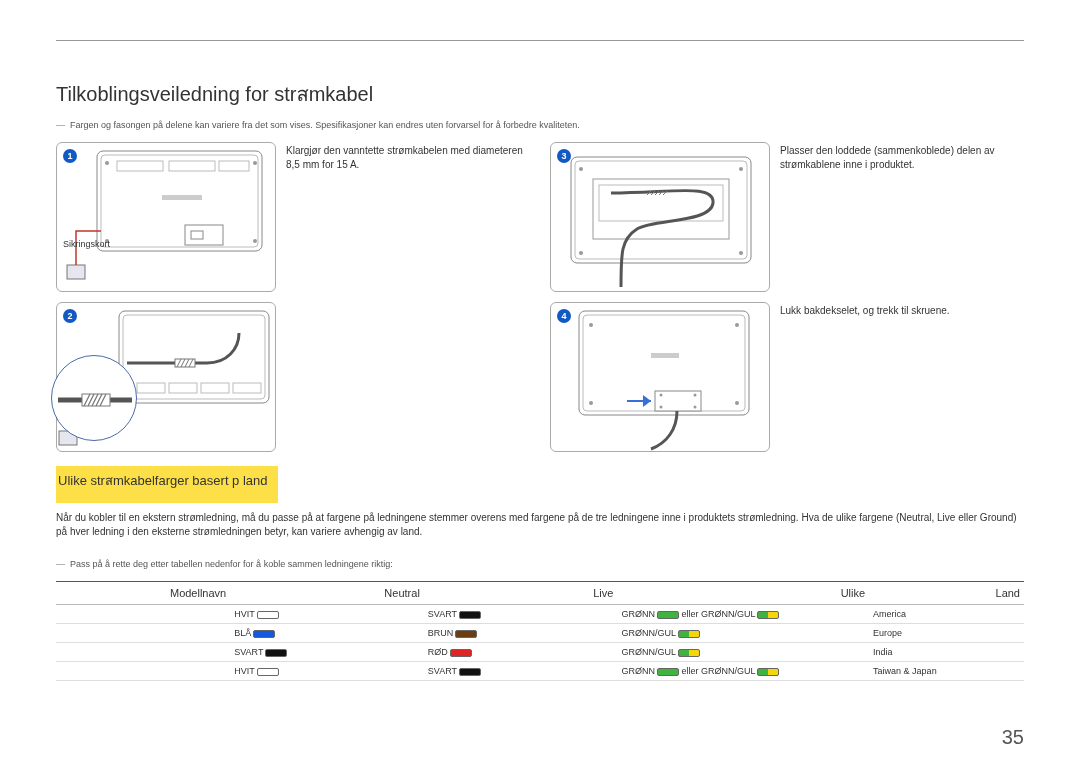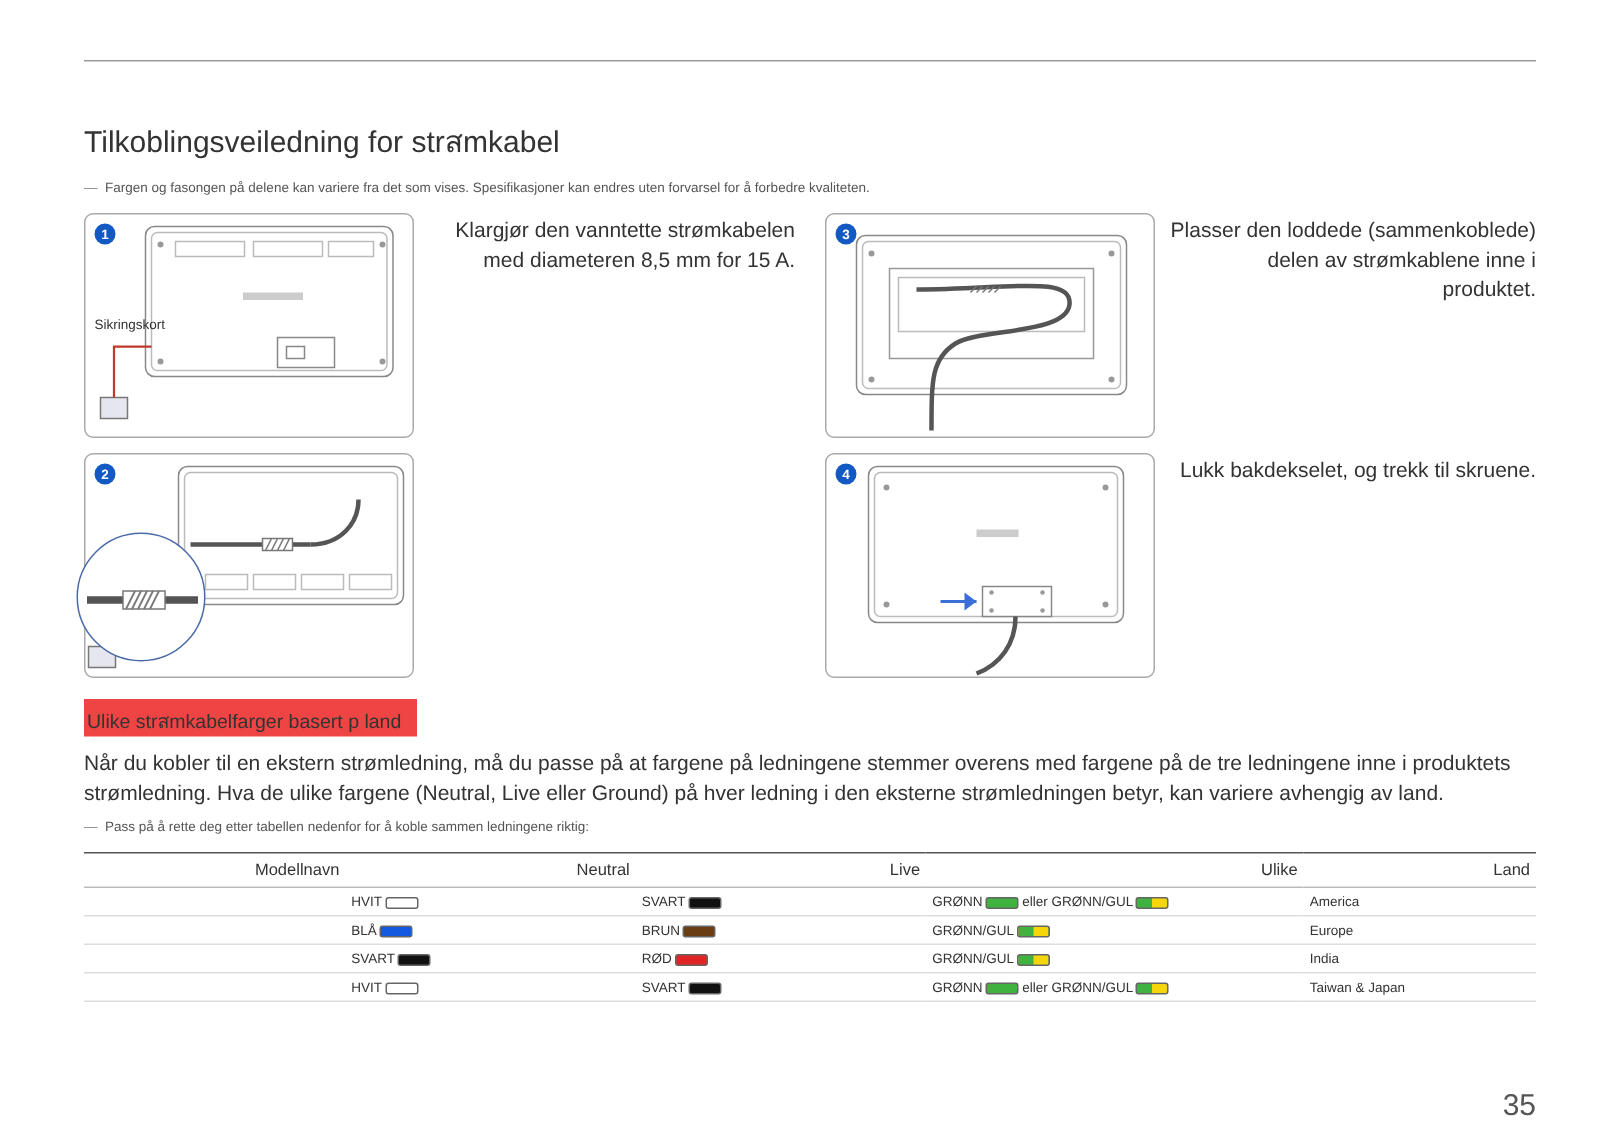--- a/index.html
+++ b/index.html
@@ -78,43 +78,43 @@
     display: flex;
     align-items: center;
     justify-content: center;
     font-weight: 600;
     z-index: 5;
   }
   .fig-label {
     position: absolute;
     font-size: 9px;
     color: #333;
+    margin-top: 28px;
   }
   .step-text {
-    font-size: 14px;
+    font-size: 10px;
     color: #333;
     line-height: 1.4;
     flex: 1;
     padding-top: 2px;
-    text-align: right;
   }
   h2.subhead {
     display: inline-block;
     font-size: 13px;
     font-weight: 400;
     color: #333;
-    background: #ef4444;
-    padding: 4px 10px 0 2px;
+    background: #fde047;
+    padding: 4px 10px 12px 2px;
     margin-bottom: 8px;
   }
   .body-text {
-    font-size: 14px;
+    font-size: 10px;
     color: #333;
     line-height: 1.4;
-    margin-bottom: 8px;
+    margin-bottom: 20px;
   }
   table.colors {
     width: 100%;
     border-collapse: collapse;
     font-size: 9px;
     margin-top: 6px;
   }
   table.colors th {
     text-align: right;
     font-weight: 400;

